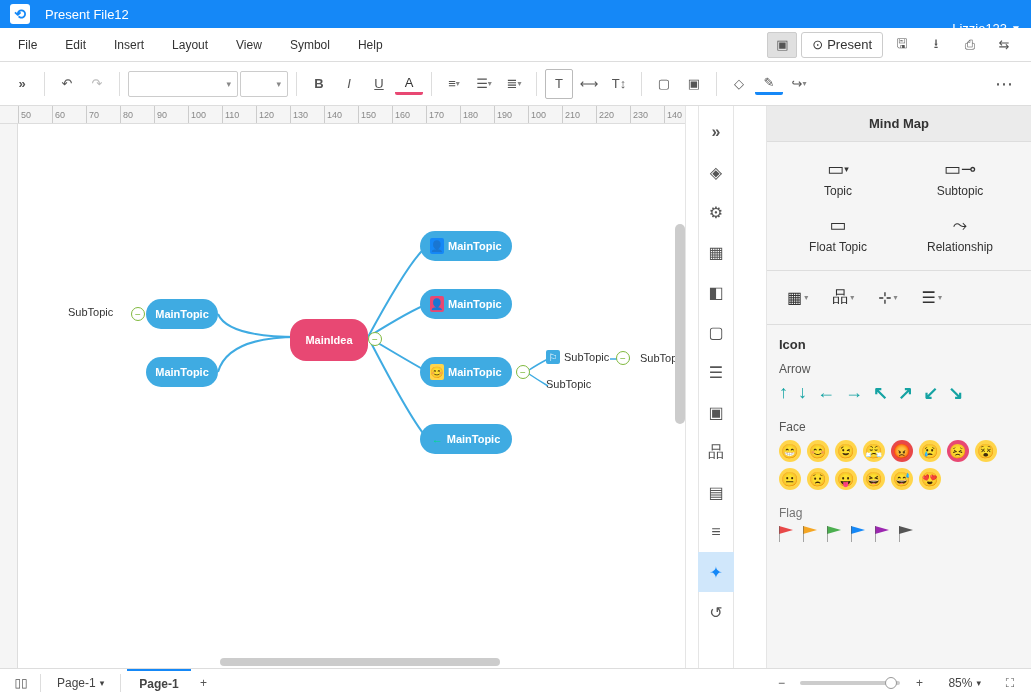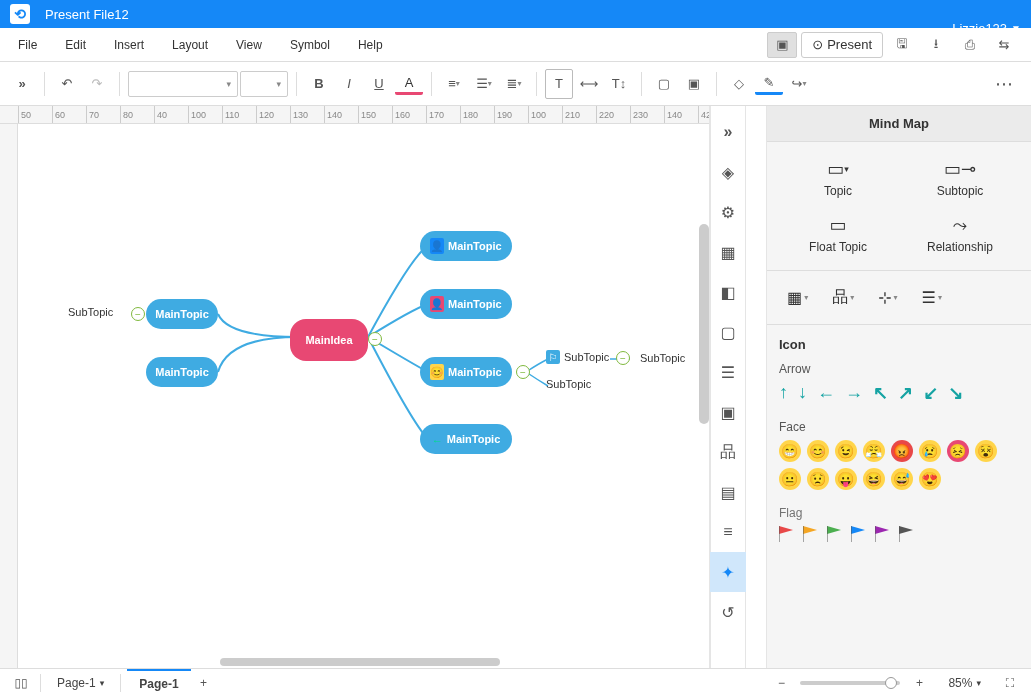--- a/index.html
+++ b/index.html
@@ -25,21 +25,21 @@
 .toolbar { height: 44px; border-bottom: 1px solid #ddd; display:flex; align-items:center; padding:0 8px; gap:2px;}
 .toolbar .tbtn { min-width:28px; height:30px; display:flex; align-items:center; justify-content:center; cursor:pointer; color:#555; border-radius:2px; padding:0 4px;}
 .toolbar .sep { width:1px; height:24px; background:#ddd; margin:0 6px;}
 .toolbar .fontsel { width:110px; height:26px; border:1px solid #ccc; border-radius:2px; display:flex; align-items:center; padding:0 6px; font-size:12px; color:#888;}
 .toolbar .fontsize { width:48px; height:26px; border:1px solid #ccc; border-radius:2px; display:flex; align-items:center; padding:0 6px; font-size:12px; color:#888;}
 .toolbar .chev2 { margin-left:auto; font-size:9px; color:#888;}
 .toolbar .more { margin-left:auto; font-size:18px; letter-spacing:2px; padding-right:8px; cursor:pointer; color:#555;}
 .toolbar .boxed { border:1px solid #bbb; border-radius:2px; }
 
 
-.main { display:flex; height: calc(696px - 28px - 34px - 44px - 28px); }
+.main { display:flex; height: calc(696px - 28px - 34px - 44px - 28px); gap: 12px; }
 .canvaswrap { flex:1; position:relative; background:#fff; overflow:hidden; border-right:1px solid #e5e5e5;}
 .ruler-h { height:18px; background:#f5f5f5; border-bottom:1px solid #ddd; display:flex; position:relative; font-size:9px; color:#888; overflow:hidden; padding-left:18px;}
 .ruler-h .tick { width:34px; flex:0 0 34px; border-left:1px solid #ccc; padding-left:2px; padding-top:4px;}
 .ruler-v { width:18px; position:absolute; left:0; top:18px; bottom:0; background:#f5f5f5; border-right:1px solid #ddd;}
 .canvas { position:absolute; left:18px; top:18px; right:0; bottom:0; background:#fff;}
 .scrollbar-v { position:absolute; right:0; top:100px; width:10px; height:200px; background:#ccc; border-radius:5px;}
 .scrollbar-h { position:absolute; left:220px; bottom:2px; width:280px; height:8px; background:#ccc; border-radius:4px;}
 
 
 .node { position:absolute; border-radius:16px; color:#fff; font-size:11px; font-weight:600; display:flex; align-items:center; justify-content:center; padding: 0 12px; }
@@ -155,21 +155,21 @@
   <div class="more">⋯</div>
 </div>
 
 <div class="main">
   <div class="canvaswrap">
     <div class="ruler-h" id="rulerH">
         <div class="tick">50</div>
         <div class="tick">60</div>
         <div class="tick">70</div>
         <div class="tick">80</div>
-        <div class="tick">40</div>
+        <div class="tick">90</div>
         <div class="tick">100</div>
         <div class="tick">110</div>
         <div class="tick">120</div>
         <div class="tick">130</div>
         <div class="tick">140</div>
         <div class="tick">150</div>
         <div class="tick">160</div>
         <div class="tick">170</div>
         <div class="tick">180</div>
         <div class="tick">190</div>

